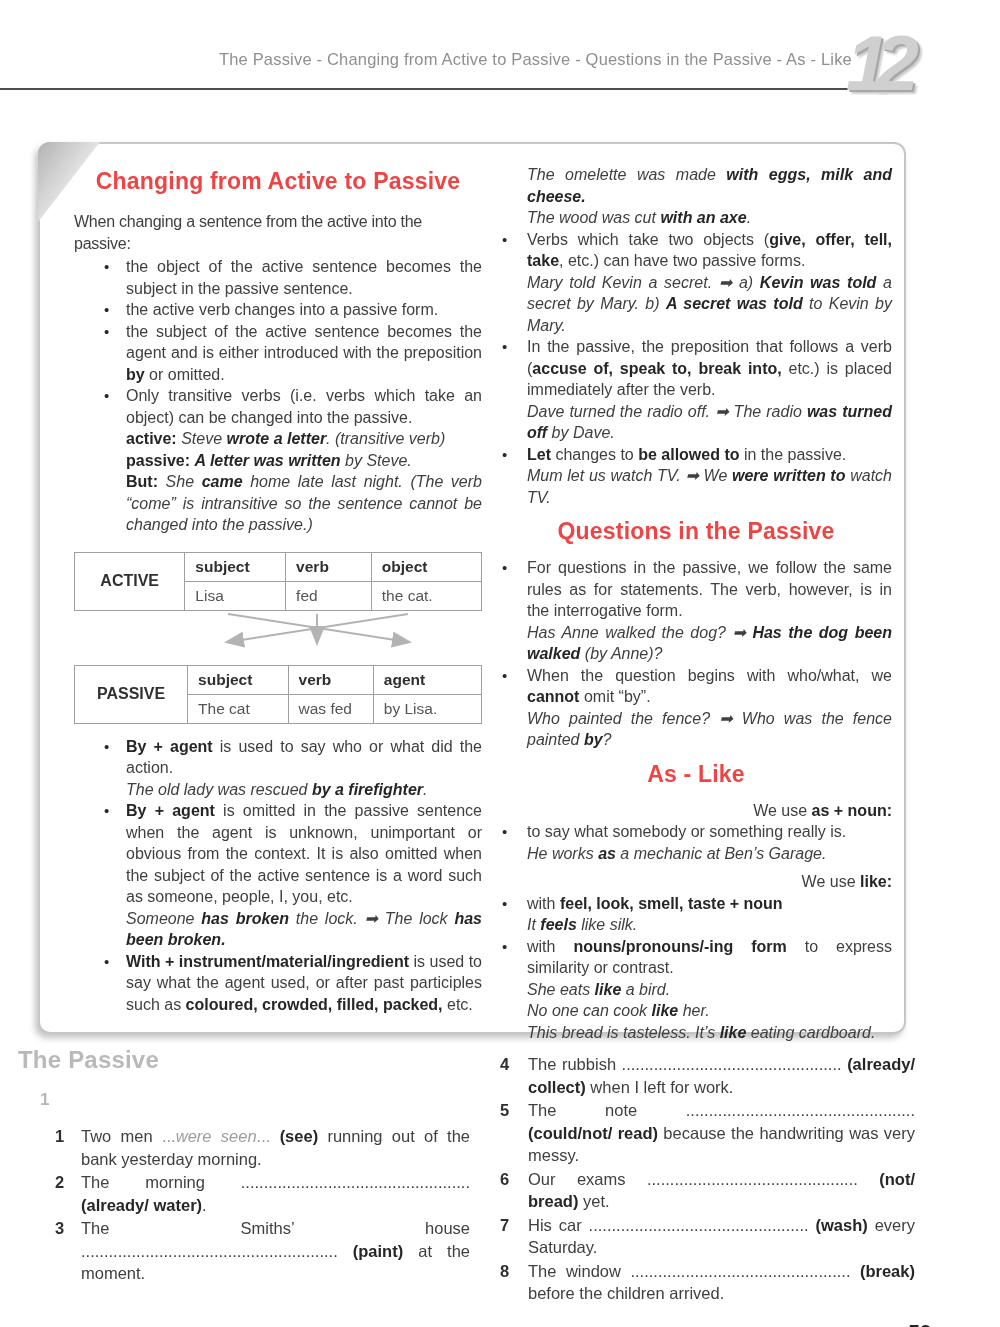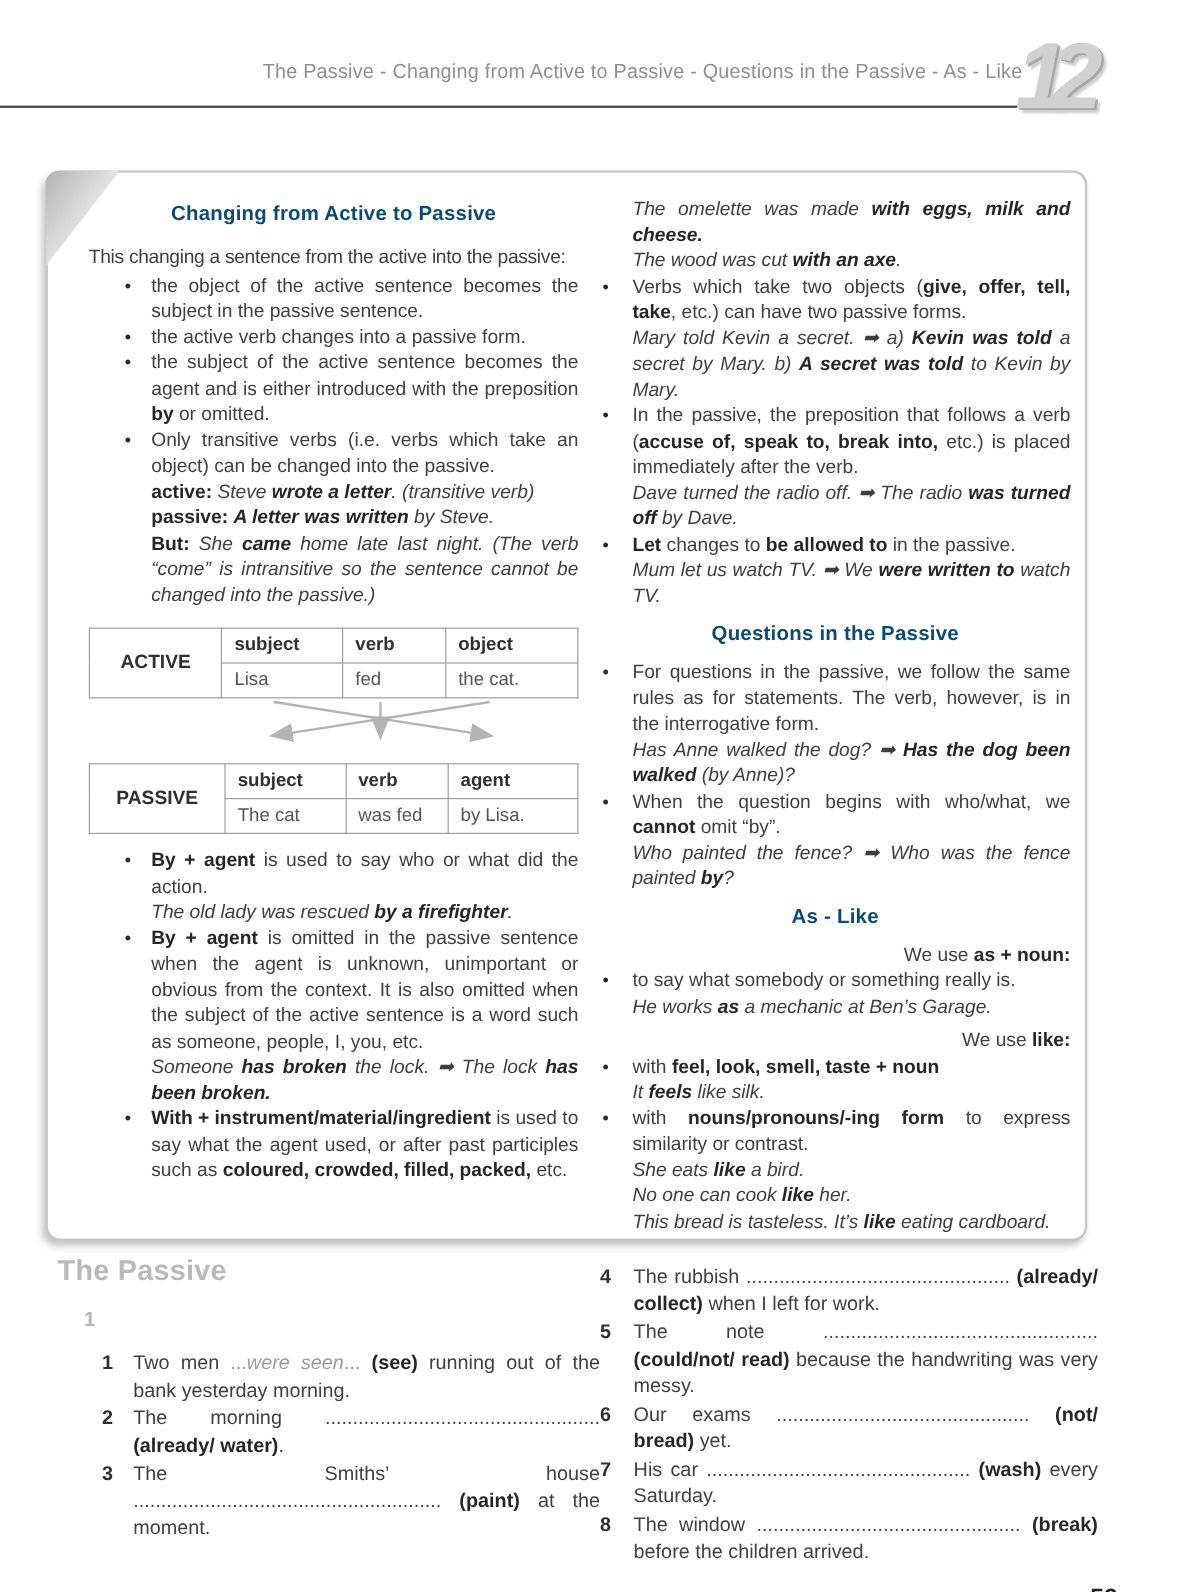--- a/index.html
+++ b/index.html
@@ -17,21 +17,21 @@
   
   .gbox{position:absolute;left:38px;top:142px;width:864px;height:888px;background:#fff;
         border:2px solid #c6c6c6;border-radius:12px;box-shadow:-3px 4px 6px rgba(125,125,125,.45);}
   .corner-fold{position:absolute;left:-2px;top:-2px;width:62px;height:80px;
                background:linear-gradient(125deg,#b2b2b2 0%,#dcdcdc 45%,#f6f6f6 70%,#fff 85%);
                clip-path:polygon(0 0,100% 0,0 100%);border-top-left-radius:12px;}
   .gbox-cols{display:flex;padding:12px 8px 0 34px;}
   .gcol-left{width:408px;}
   .gcol-right{width:392px;margin-left:18px;}
 
-  .ghead{font-weight:700;color:#0c4a6e;font-size:17px;text-align:center;letter-spacing:.2px;}
+  .ghead{font-weight:700;color:#ef4444;font-size:23px;text-align:center;letter-spacing:.2px;}
   .gcol-left .ghead{margin:12px 0 16px 0;}
   .ghead.mid{margin:10px 0 12px 0;}
 
   .intro{font-size:16px;line-height:21.5px;letter-spacing:-.25px;margin-bottom:2px;}
 
   .para{font-size:16px;line-height:21.5px;text-align:justify;}
   .para.plain{text-align:right;padding-left:0;margin-top:7px;}
   .para.bullet{display:flex;}
   .gcol-left .para.bullet{padding-left:30px;}
   .gcol-right .para.bullet{padding-left:2px;}
@@ -47,21 +47,21 @@
 
   
   .gtable{border-collapse:collapse;margin:16px 0 0 0;font-size:15.5px;color:#555;}
   .gtable td,.gtable th{border:1px solid #9f9f9f;padding:5px 10px;text-align:left;background:#fff;}
   .gtable th{font-weight:700;color:#303030;}
   .gtable .glabel{font-weight:700;color:#303030;text-align:center;font-size:16px;width:104px;}
   .gtable .c1{width:92px;} .gtable .c2{width:80px;} .gtable .c3{width:110px;}
   .arrows{display:block;margin:1px 0;}
 
   
-  .ex-left{position:absolute;left:48px;top:1046px;width:452px;}
+  .ex-left{position:absolute;left:18px;top:1046px;width:452px;}
   .ex-right{position:absolute;left:500px;top:1053px;width:415px;}
   .ex-heading{font-weight:700;color:#b9b9b9;font-size:24px;margin:0 0 16px 0;letter-spacing:.2px;}
   .ex-instr{display:flex;padding-left:22px;margin-bottom:15px;}
   .ex-instr-num{flex:0 0 40px;color:#b5b5b5;font-weight:700;font-size:17px;}
   .ex-instr-text{flex:1;font-weight:700;color:#262626;font-size:17px;line-height:23.5px;}
   .ex-item{display:flex;font-size:16.5px;line-height:22.5px;margin-bottom:1px;}
   .ex-left .ex-item{padding-left:37px;}
   .ex-num{flex:0 0 26px;font-weight:700;color:#303030;}
   .ex-right .ex-num{flex:0 0 28px;}
   .ex-text{flex:1;text-align:justify;}
@@ -77,21 +77,21 @@
   <div class="header-title">The Passive - Changing from Active to Passive - Questions in the Passive - As - Like</div>
   <div class="header-rule"></div>
   <div class="unit-number">12</div>
 
   <div class="gbox">
     <div class="corner-fold"></div>
     <div class="gbox-cols">
 
       <div class="gcol-left">
         <div class="ghead">Changing from Active to Passive</div>
-        <div class="intro">This changing a sentence from the active into the passive:</div>
+        <div class="intro">When changing a sentence from the active into the passive:</div>
         <div>
             <div class="para bullet">
               <span class="marker">•</span>
               <span class="pcontent"><span>the object of the active sentence becomes the subject in the passive sentence.</span></span>
             </div>
             <div class="para bullet">
               <span class="marker">•</span>
               <span class="pcontent"><span>the active verb changes into a passive form.</span></span>
             </div>
             <div class="para bullet">

